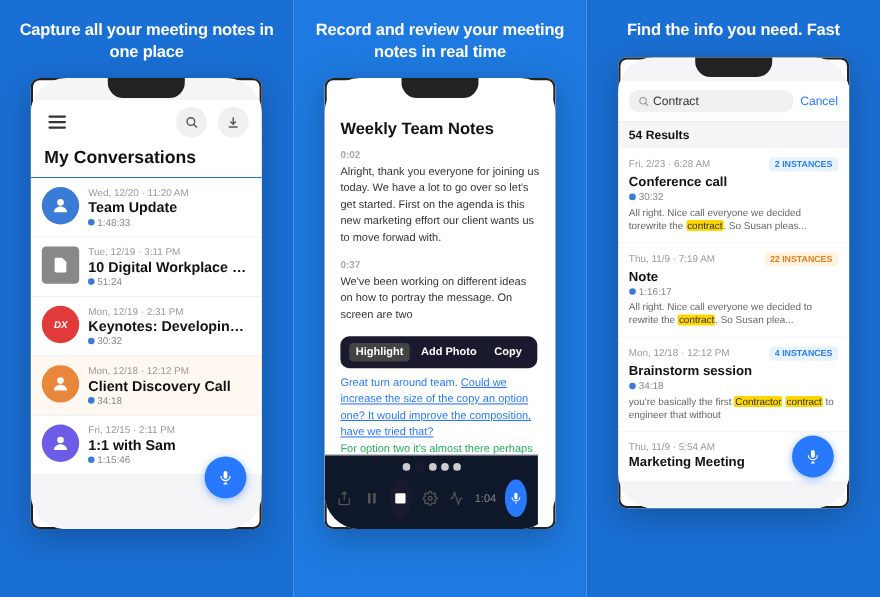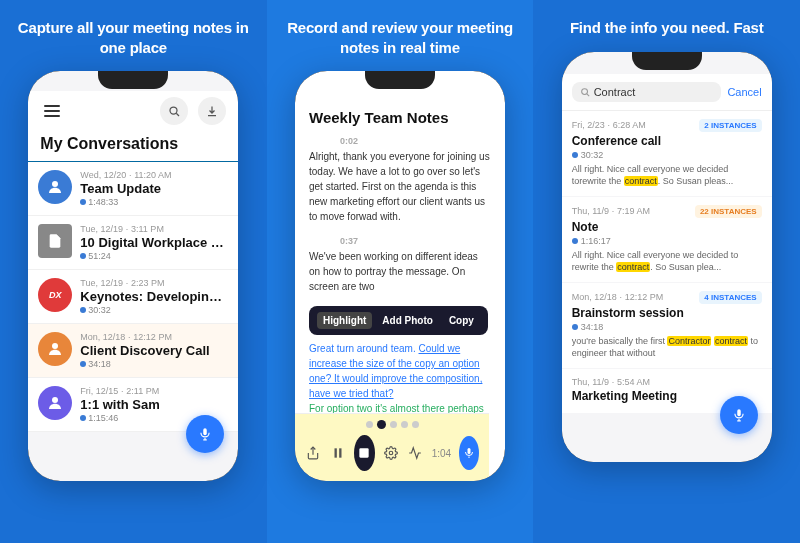--- a/index.html
+++ b/index.html
@@ -34,21 +34,21 @@
       line-height: 1.3;
       margin-bottom: 14px;
       letter-spacing: -0.2px;
     }
 
     
     .phone {
       width: 210px;
       height: 410px;
       background: #fff;
-      border-radius: 32px;
+      border-radius: 8px;
       box-shadow: 0 8px 32px rgba(0,0,0,0.25), inset 0 0 0 2px #222;
       overflow: hidden;
       position: relative;
       flex-shrink: 0;
     }
 
     
     .notch {
       position: absolute;
       top: 0;
@@ -212,21 +212,20 @@
     }
 
     .transcript-block {
       margin-bottom: 12px;
     }
     .ts-time {
       font-size: 9px;
       color: #aaa;
       margin-bottom: 3px;
       font-weight: 600;
-      margin-left: 31px;
     }
     .ts-text {
       font-size: 10px;
       color: #333;
       line-height: 1.5;
     }
     .ts-text-highlight {
       color: #2979ff;
       font-size: 10px;
       line-height: 1.5;
@@ -256,21 +255,21 @@
       cursor: pointer;
     }
     .action-btn.active { background: #444; }
 
     
     .p2-controls {
       position: absolute;
       bottom: 0;
       left: 0;
       right: 16px;
-      background: #fef9c3;
+      background: #0f172a;
       border-top: 1px solid #eee;
       padding: 6px 10px 10px 10px;
     }
     .progress-dots {
       display: flex;
       justify-content: center;
       gap: 4px;
       margin-bottom: 6px;
       align-items: center;
     }
@@ -484,21 +483,21 @@
             <div class="conv-duration">
               <span class="dur-dot"></span>
               <span>51:24</span>
             </div>
           </div>
         </div>
 
         <div class="conv-item">
           <div class="conv-avatar avatar-red" style="font-size:9px;font-style:italic;">DX</div>
           <div class="conv-body">
-            <div class="conv-date">Tue, 12/19 · 2:23 PM</div>
+            <div class="conv-date">Mon, 12/19 · 2:31 PM</div>
             <div class="conv-title">Keynotes: Developing a Cu...</div>
             <div class="conv-duration">
               <span class="dur-dot"></span>
               <span>30:32</span>
             </div>
           </div>
         </div>
 
         <div class="conv-item" style="background:#fff8f0;">
           <div class="conv-avatar avatar-orange">
@@ -643,20 +642,21 @@
           <div class="search-input-fake">
             <svg width="10" height="10" viewBox="0 0 24 24" fill="none" stroke="#999" stroke-width="2.5">
                 <circle cx="11" cy="11" r="7"></circle>
                 <line x1="16.5" y1="16.5" x2="22" y2="22"></line>
               </svg>
             <span>Contract</span>
           </div>
           <div class="cancel-btn">Cancel</div>
         </div>
 
+        <div class="results-count">54 Results</div>
 
         <div class="result-item">
           <div class="result-date">
             <span>Fri, 2/23 · 6:28 AM</span>
             <span class="result-badge">2 INSTANCES</span>
           </div>
           <div class="result-title">Conference call</div>
           <div class="result-duration">
             <span class="dur-dot"></span>
             <span>30:32</span>

